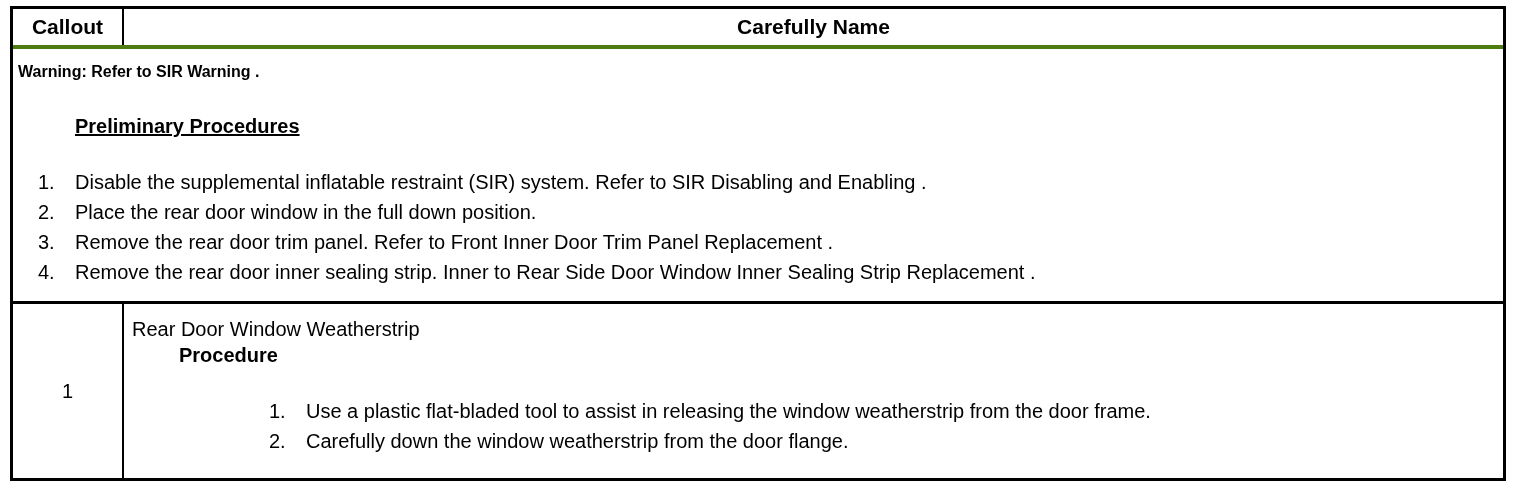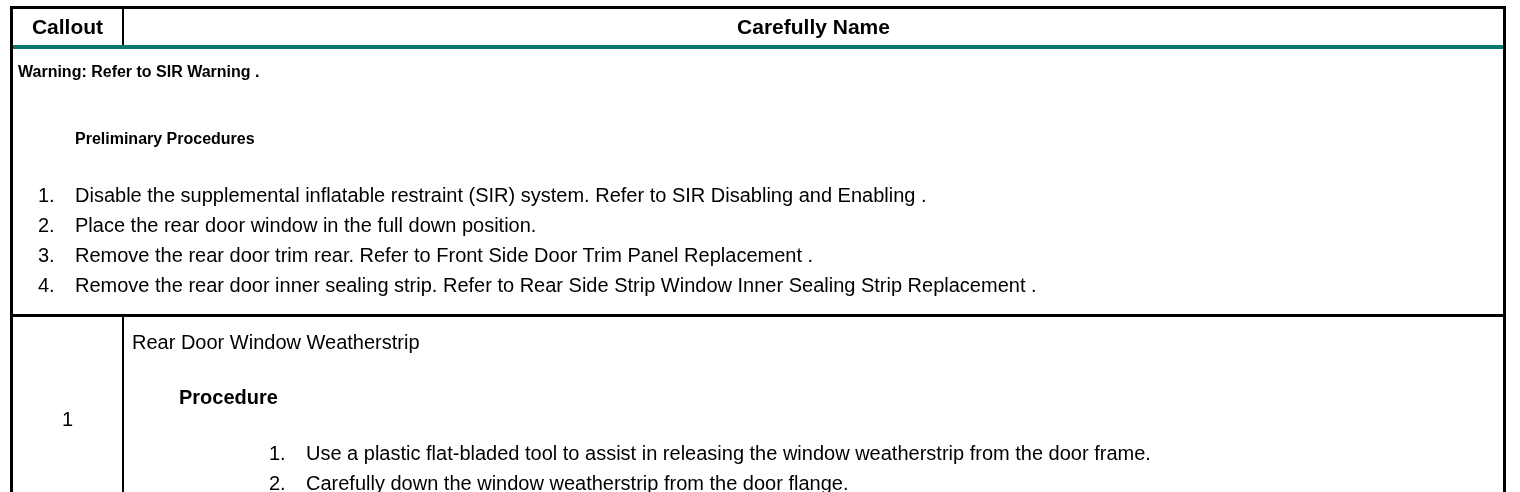--- a/index.html
+++ b/index.html
@@ -26,21 +26,21 @@
   }
 
   .row {
     display: flex;
     align-items: stretch;
     width: 100%;
     box-sizing: border-box;
   }
 
   .row-header {
-    border-bottom: 4px solid #0f766e;
+    border-bottom: 4px solid #4d7c0f;
   }
   .row-warning {
     border-bottom: 3px solid #000000;
   }
 
   .cell-callout {
     width: 111px;
     flex: 0 0 111px;
     box-sizing: border-box;
     border-right: 2px solid #000000;
@@ -78,26 +78,27 @@
     padding: 10px 0 14px 0;
   }
   .warn-line {
     font-size: 16px;
     font-weight: bold;
     line-height: 26px;
     padding-left: 5px;
     white-space: nowrap;
   }
   .prelim-head {
-    font-size: 16px;
+    font-size: 20px;
     font-weight: bold;
     line-height: 26px;
     padding-left: 62px;
-    margin-top: 41px;
-    white-space: nowrap;
+    margin-top: 28px;
+    white-space: nowrap;
+    text-decoration: underline;
   }
 
   ol.steps {
     list-style: none;
     margin: 0;
     padding: 0;
     margin-top: 28px;
   }
   ol.steps li {
     font-size: 20px;
@@ -127,21 +128,20 @@
     font-size: 20px;
     line-height: 26px;
     padding-left: 8px;
     white-space: nowrap;
   }
   .proc-head {
     font-size: 20px;
     font-weight: bold;
     line-height: 26px;
     padding-left: 55px;
-    margin-top: 29px;
     white-space: nowrap;
   }
   ol.substeps {
     list-style: none;
     margin: 0;
     padding: 0;
     margin-top: 28px;
     padding-bottom: 6px;
   }
   ol.substeps li {
@@ -181,25 +181,25 @@
         <li>
           <span class="num">1.</span>
           <span>Disable the supplemental inflatable restraint (SIR) system. Refer to SIR Disabling and Enabling .</span>
         </li>
         <li>
           <span class="num">2.</span>
           <span>Place the rear door window in the full down position.</span>
         </li>
         <li>
           <span class="num">3.</span>
-          <span>Remove the rear door trim rear. Refer to Front Side Door Trim Panel Replacement .</span>
+          <span>Remove the rear door trim panel. Refer to Front Inner Door Trim Panel Replacement .</span>
         </li>
         <li>
           <span class="num">4.</span>
-          <span>Remove the rear door inner sealing strip. Refer to Rear Side Strip Window Inner Sealing Strip Replacement .</span>
+          <span>Remove the rear door inner sealing strip. Inner to Rear Side Door Window Inner Sealing Strip Replacement .</span>
         </li>
       </ol>
     </div>
   </div>
 
   <div class="row row-component">
     <div class="cell-callout">
       <div class="callout-num">1</div>
     </div>
     <div class="cell-component comp-body">

